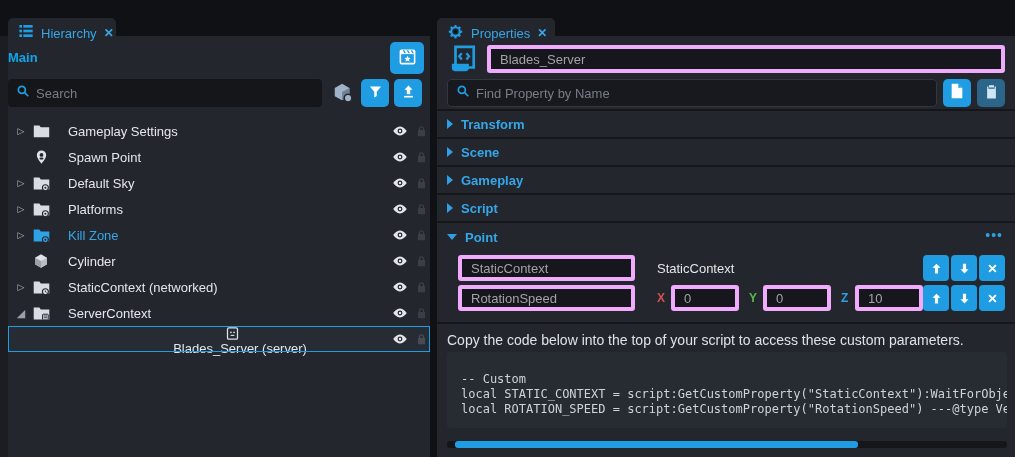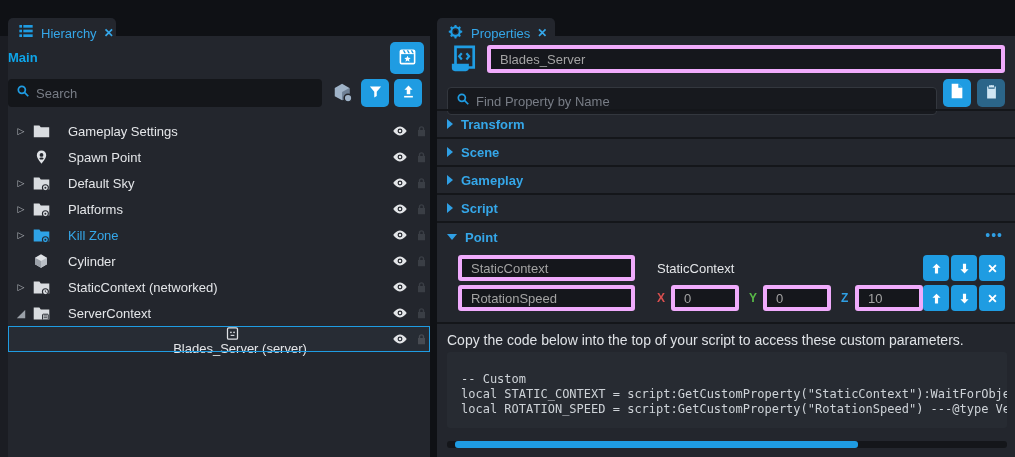--- a/index.html
+++ b/index.html
@@ -355,21 +355,21 @@
 
     <span class="name-row-icon">
       <svg width="34" height="32" viewBox="0 0 28 26">
         <path d="M7 3h15v17H7z" fill="none" stroke="#1f9ce2" stroke-width="2.2"></path>
         <path d="M4 17h14v3.5a2.5 2.5 0 0 1-2.5 2.5H6.5A2.5 2.5 0 0 1 4 20.5z" fill="#1f9ce2"></path>
         <path d="M12.2 8.2 10 10.8l2.2 2.6M16 8.2l2.2 2.6-2.2 2.6" fill="none" stroke="#1f9ce2" stroke-width="1.8"></path>
       </svg>
     </span>
     <input class="txt-input" style="left: 50px; top: 45px; width: 518px; height: 28px;" value="Blades_Server">
 
-    <div class="searchbox" style="left:10px; top:87px; width:490px; height:28px; border:1px solid #33373e; background:#17191e;">
+    <div class="searchbox" style="left:10px; top:79px; width:490px; height:28px; border:1px solid #33373e; background:#17191e;">
       <span>
         <svg width="14" height="14" viewBox="0 0 24 24" fill="none" stroke="#1f9ce2" stroke-width="3">
           <circle cx="10" cy="10" r="6"></circle>
             <line x1="14.5" y1="14.5" x2="21" y2="21"></line>
         </svg>
       </span>
       <input placeholder="Find Property by Name" style="">
     </div>
     <div class="sq-btn" style="left:506px; top:79px; width:28px; height:28px;">
       <span>

